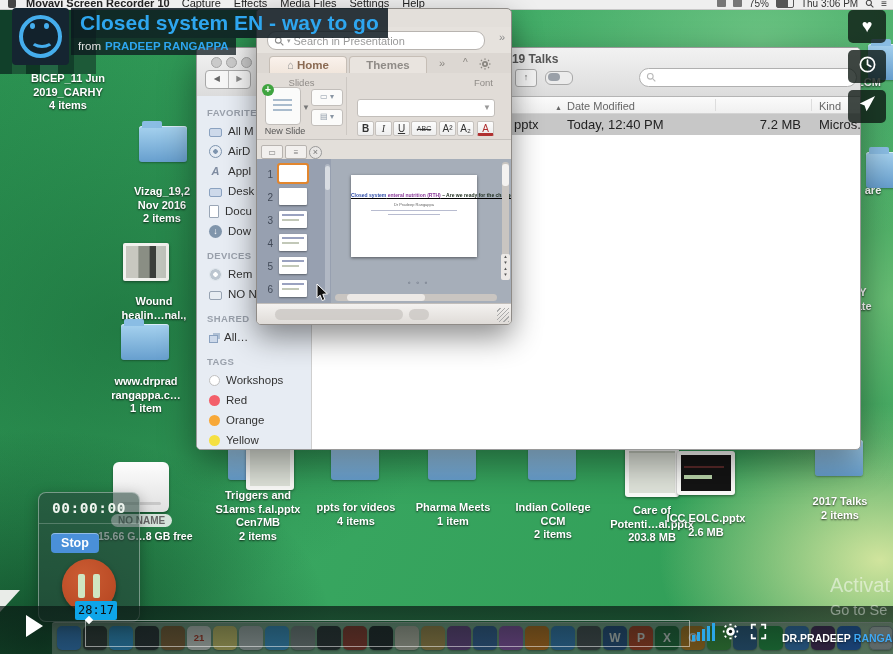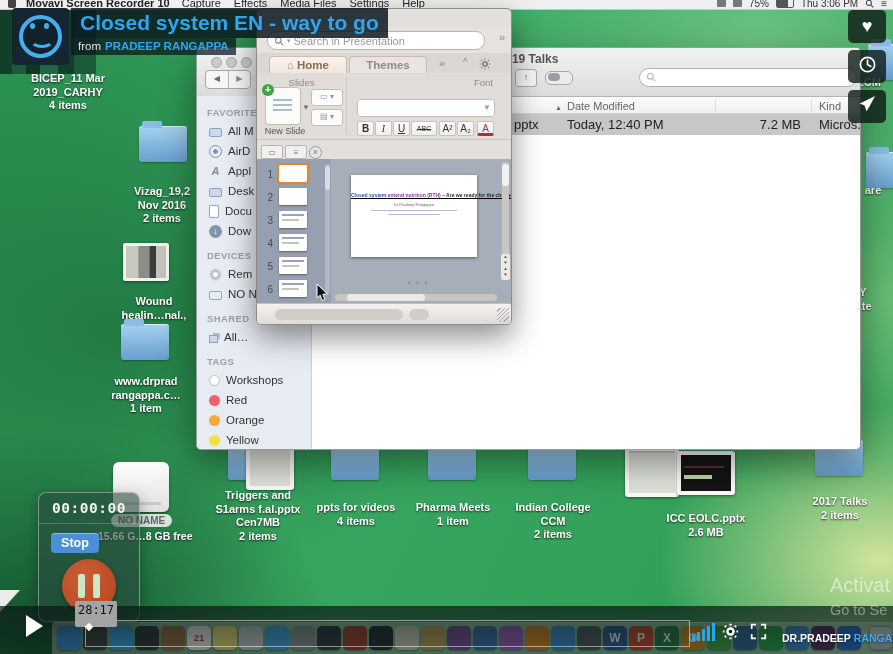--- a/index.html
+++ b/index.html
@@ -172,21 +172,21 @@
   #rec-pause{position:absolute;left:23px;top:66px;width:54px;height:54px;border-radius:50%;
     background:radial-gradient(circle at 40% 35%,#cb5c33,#b4441f);display:flex;align-items:center;justify-content:center;gap:8px;
     box-shadow:0 2px 5px rgba(0,0,0,.35)}
   #rec-pause i{width:7px;height:24px;background:#cfe6c2;border-radius:2px}
   
   #playbar{position:absolute;left:0;top:606px;width:893px;height:48px;z-index:8;
     background:linear-gradient(rgba(10,25,20,.72),rgba(10,25,20,.5))}
   #vplay{position:absolute;left:26px;top:9px;width:0;height:0;border-left:17px solid #fff;
     border-top:11px solid transparent;border-bottom:11px solid transparent}
   #vprogress{position:absolute;left:85px;top:14px;width:603px;height:25px;border:1px solid rgba(255,255,255,.5)}
-  #vtooltip{position:absolute;left:75px;top:601px;width:42px;height:26px;background:#a3a3a3;border-radius:2px;z-index:9;
+  #vtooltip{position:absolute;left:75px;top:601px;width:42px;height:19px;background:#0ea5e9;border-radius:2px;z-index:9;
     font-family:"DejaVu Sans Mono",monospace;font-size:12px;color:#111;text-align:center;line-height:19px}
   #vtooltip:after{content:"";position:absolute;left:11px;bottom:-3px;width:6px;height:6px;background:#fff;transform:rotate(45deg)}
   #vvolume{position:absolute;left:692px;top:17px;height:18px;display:flex;align-items:flex-end;gap:2px}
   #vvolume i{width:3px;background:#2ba7e8}
   .vb1{height:6px}.vb2{height:9px}.vb3{height:12px}.vb4{height:15px}.vb5{height:18px}
   #vgear{position:absolute;left:722px;top:17px}
   #vfs{position:absolute;left:750px;top:17px}
   #vcredit{position:absolute;left:782px;top:26px;font-size:10.5px;font-weight:bold;white-space:nowrap;text-shadow:0 1px 2px rgba(0,0,0,.5)}
   #vcredit .cw{color:#fff}#vcredit .cb{color:#3fa9f5;margin-left:3px}
   #vtitle{position:absolute;left:71px;top:8px;height:30px;background:rgba(12,24,30,.85);color:#2ea6ef;z-index:9;
@@ -209,21 +209,21 @@
   #wm2{font-size:14.5px;color:rgba(255,255,255,.42);margin-top:5px}
 </style>
 </head>
 <body>
 
 <div id="wallpaper"></div>
 <div id="wp-dark"></div>
 
 <div id="desktop">
     <div class="dlabels" style="left: 68px; top: 72px;">
-      <div class="dl">BICEP_11 Mar</div>
+      <div class="dl">BICEP_11 Jun</div>
       <div class="dl">2019_CARHY</div>
       <div class="dl">4 items</div>
     </div>
     <div class="fold" style="left: 139px; top: 126px;"></div>
     <div class="dlabels" style="left: 162px; top: 185px;">
       <div class="dl">Vizag_19,2</div>
       <div class="dl">Nov 2016</div>
       <div class="dl">2 items</div>
     </div>
     <div class="imgic" style="left: 123px; top: 243px;">
@@ -260,20 +260,25 @@
       <div class="dl">1 item</div>
     </div>
     <div class="fold" style="left: 528px; top: 444px;"></div>
     <div class="dlabels" style="left: 553px; top: 501px;">
       <div class="dl">Indian College</div>
       <div class="dl">CCM</div>
       <div class="dl">2 items</div>
     </div>
     <div class="docw" style="left: 625px; top: 447px; width: 54px; height: 50px;">
       <div class="inl"></div>
+    </div>
+    <div class="dlabels" style="left: 652px; top: 504px;">
+      <div class="dl">Care of</div>
+      <div class="dl">Potenti…al.pptx</div>
+      <div class="dl">203.8 MB</div>
     </div>
     <div class="docw" style="left: 677px; top: 451px; width: 58px; height: 44px;">
       <div class="ind">
         <i></i>
         <b></b>
       </div>
     </div>
     <div class="dlabels" style="left: 706px; top: 512px;">
       <div class="dl">ICC EOLC.pptx</div>
       <div class="dl">2.6 MB</div>

